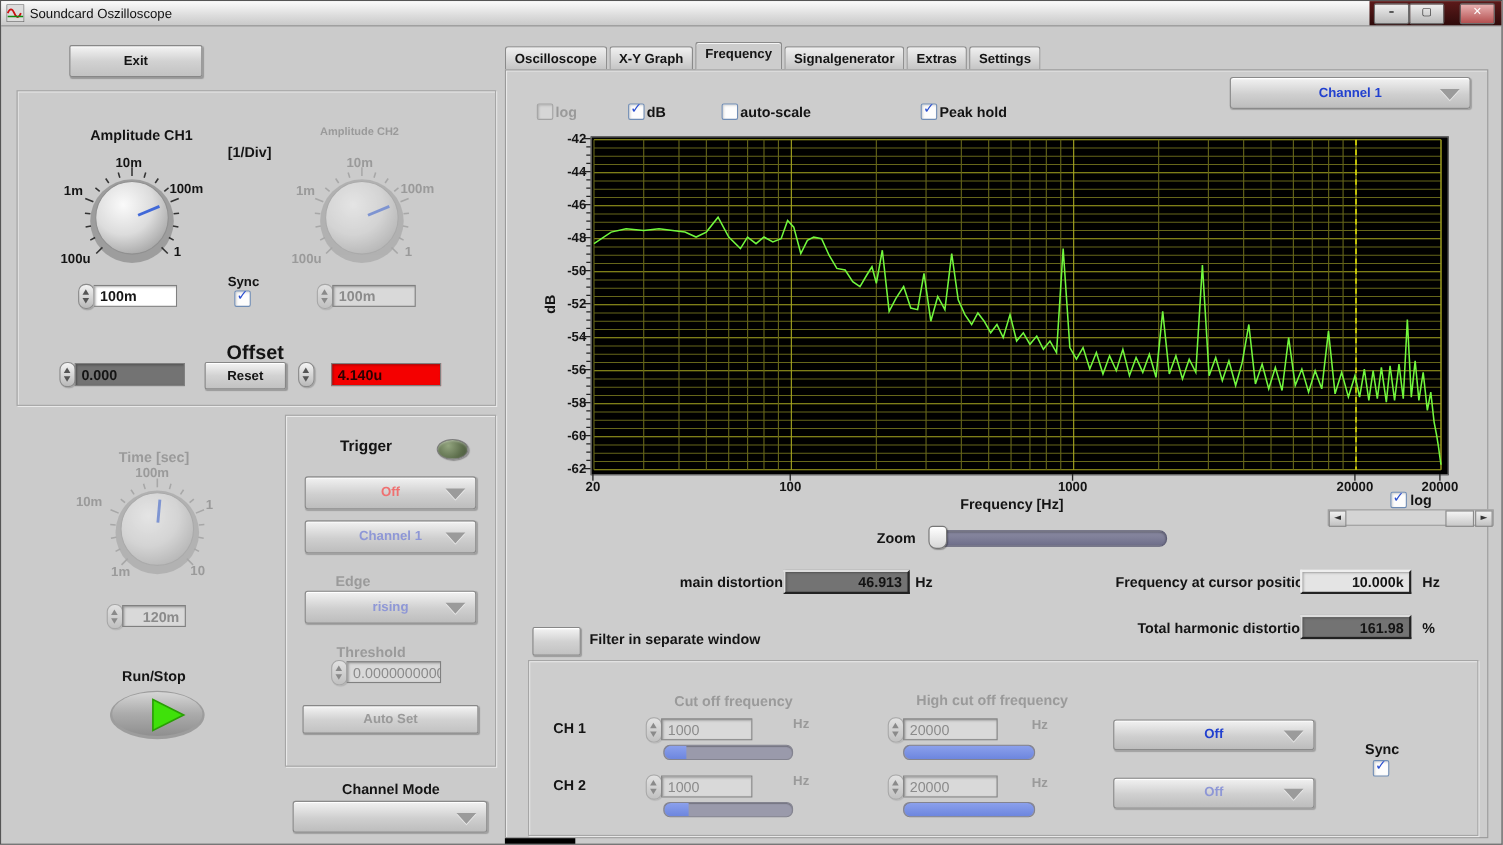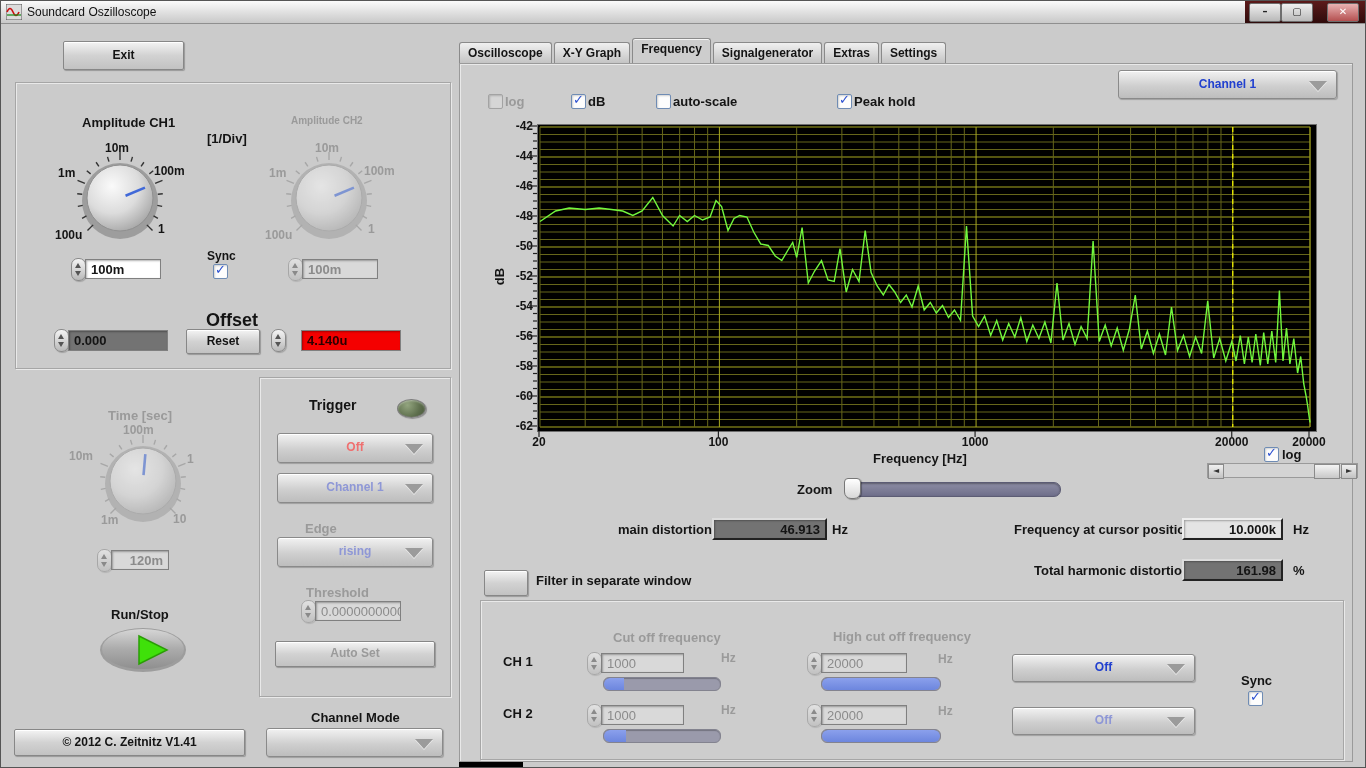--- a/index.html
+++ b/index.html
@@ -275,21 +275,20 @@
     <defs>
         <linearGradient id="rsgrad" x1="0" y1="0" x2="0" y2="1">
       <stop offset="0" stop-color="#d6d6d6"></stop>
           <stop offset="0.5" stop-color="#ababab"></stop>
           <stop offset="1" stop-color="#8f8f8f"></stop>
     </linearGradient>
       </defs>
     <polygon points="42,11 70,25 42,39" fill="#3fe10a" stroke="#2a9e06" stroke-width="1.5"></polygon>
   </svg>
 
-  <div class="btn" style="left:13px;top:728px;width:229px;height:25px;line-height:24px">© 2012   C. Zeitnitz V1.41</div>
   <span class="lbl" style="left:310px;top:709px;font-size:13px">Channel Mode</span>
   <div class="dd" style="left:265px;top:727px;width:175px;height:27px;line-height:26px">
       <span class="tri"></span>
   </div>
 
   <div class="tabstrip" id="tabstrip">
       <div class="tab">Oscilloscope</div>
       <div class="tab">X-Y Graph</div>
       <div class="tab active">Frequency</div>
       <div class="tab">Signalgenerator</div>

